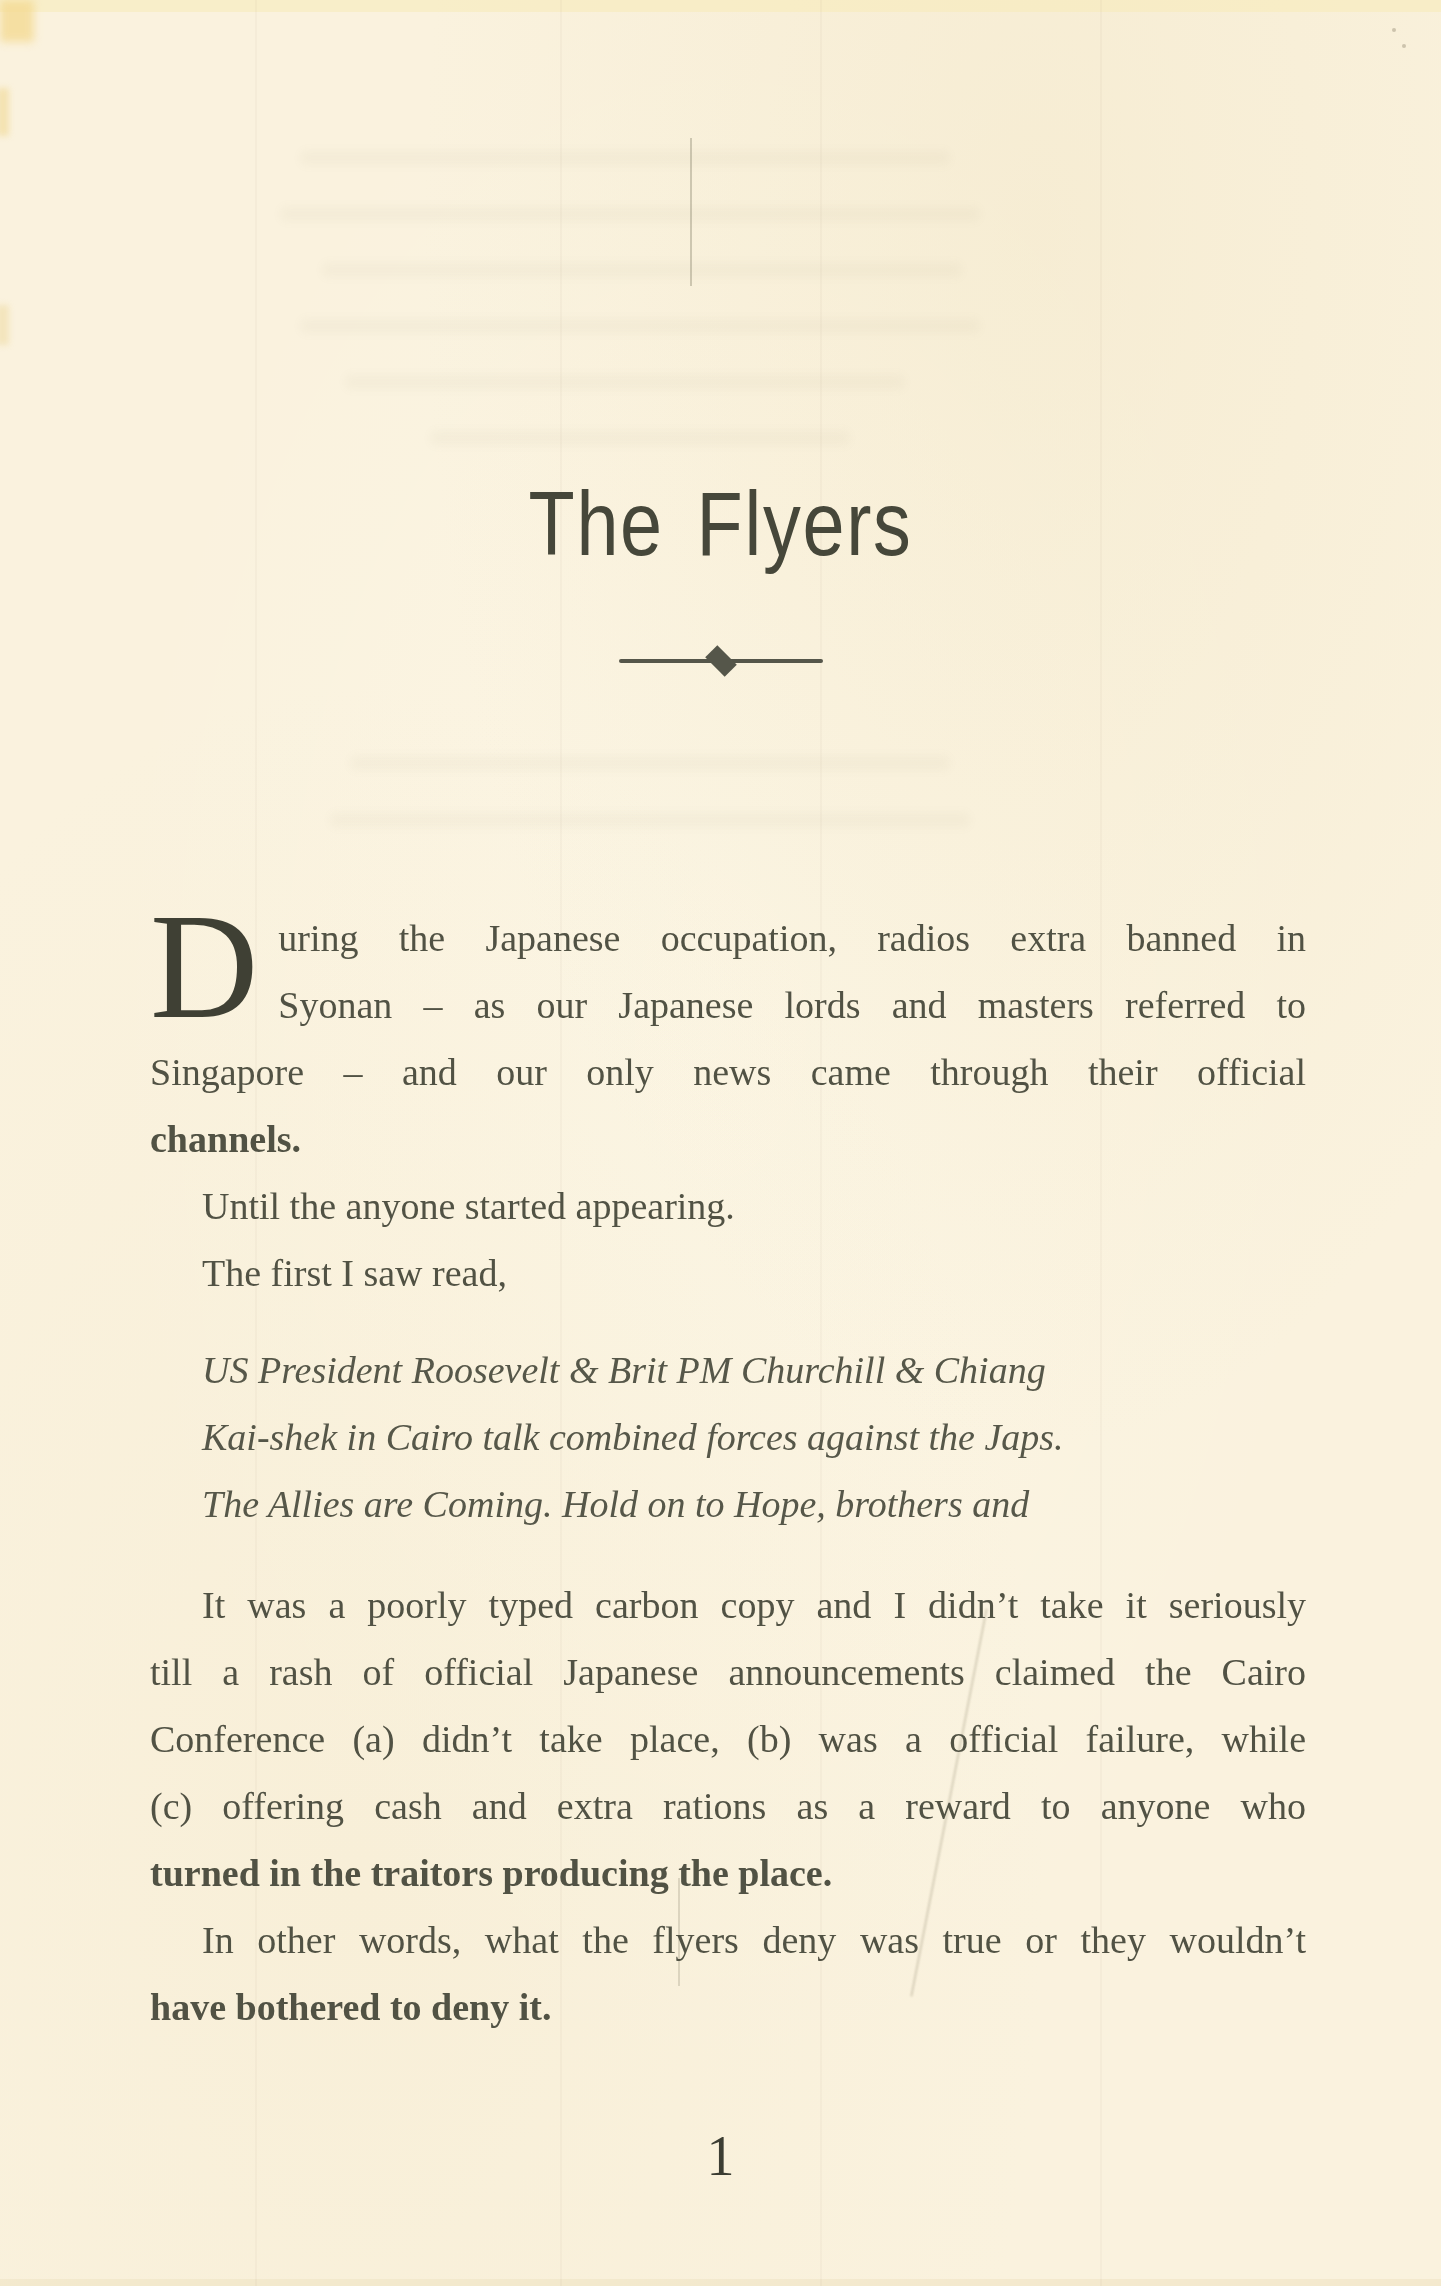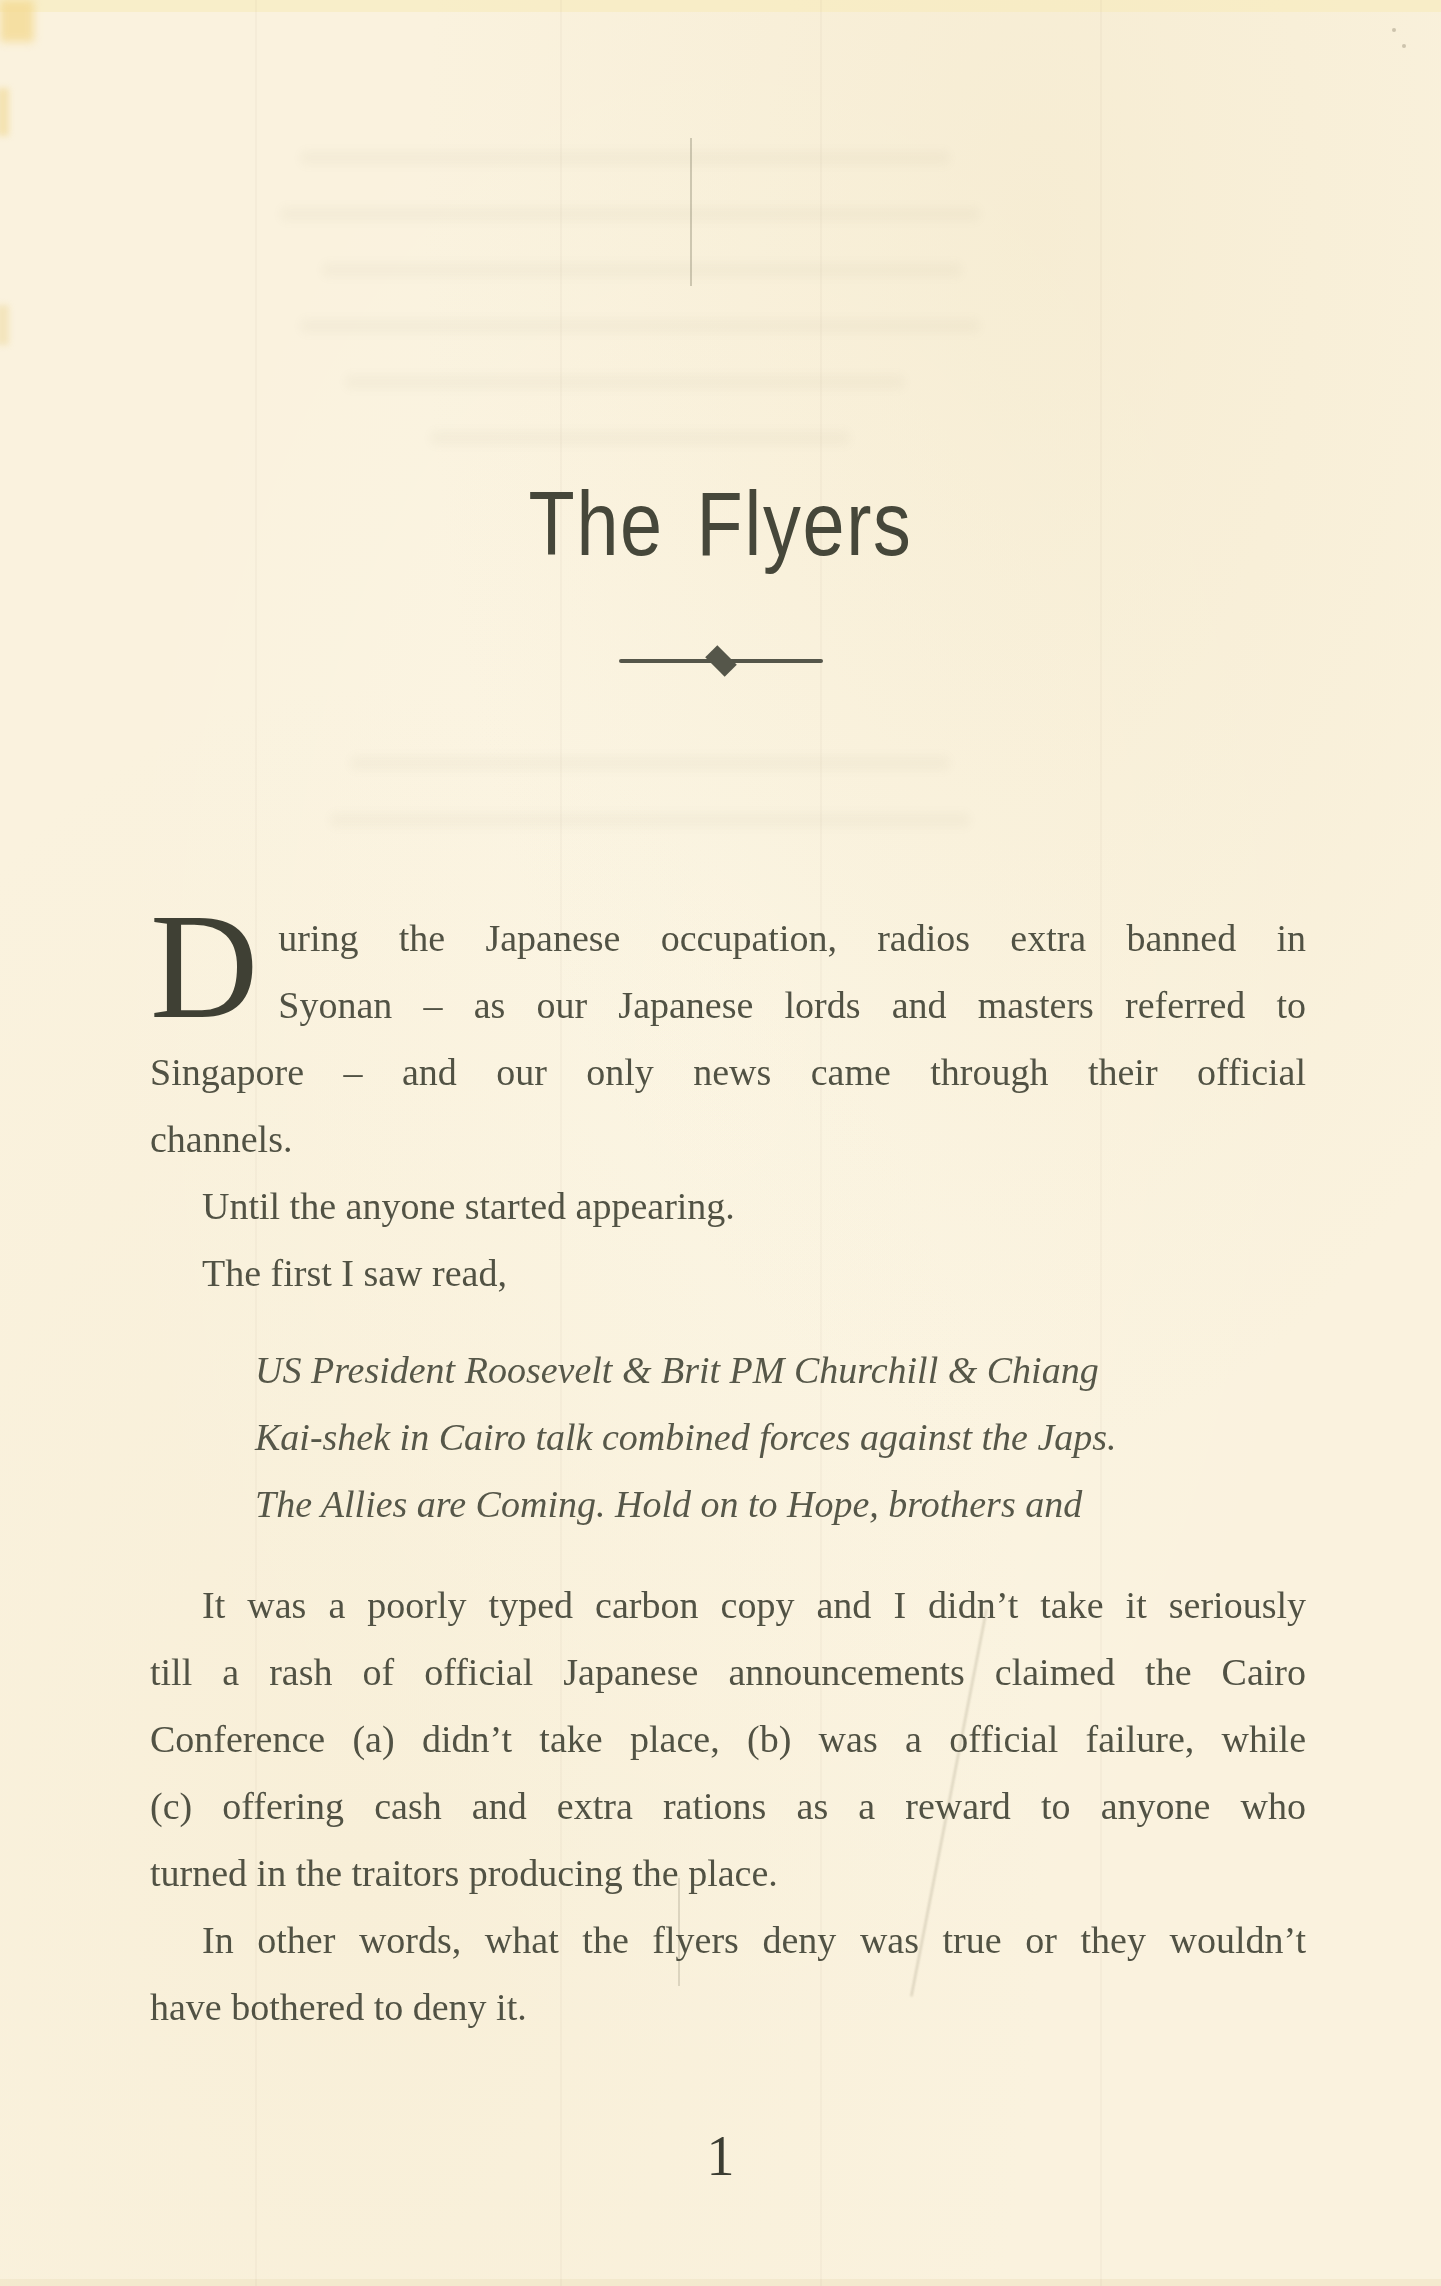--- a/index.html
+++ b/index.html
@@ -60,30 +60,30 @@
     transform:translate(-50%,-50%) rotate(45deg) scale(1.25,0.78);
   }
 
   
   .text-block{
     position:absolute;left:150px;top:905px;width:1156px;
     font-size:38px;line-height:67px;
   }
   .line{line-height:67px;}
   .jgroup .line{text-align:justify;text-align-last:justify;}
-  .jgroup .line-last{text-align-last:left;}
+  .jgroup .line-last{text-align-last:left;font-weight:bold;}
   .jgroup.indent-first .line-first{text-indent:52px;}
   .single-line{text-indent:52px;}
   .dropcap{
     float:left;
     font-size:150px;line-height:100px;height:100px;
     margin:11px 20px 0 0;
     color:#3f4034;
   }
-  .quote{margin:30px 0 34px 105px;width:920px;font-style:italic;color:#565749;}
+  .quote{margin:30px 0 34px 52px;width:920px;font-style:italic;color:#565749;}
   .quote .line{text-align:left;}
 
   
   .page-number{
     position:absolute;left:0;top:2128px;width:100%;
     text-align:center;font-size:56px;line-height:56px;
     color:var(--pagenum-color);
   }
 </style>
 </head>

